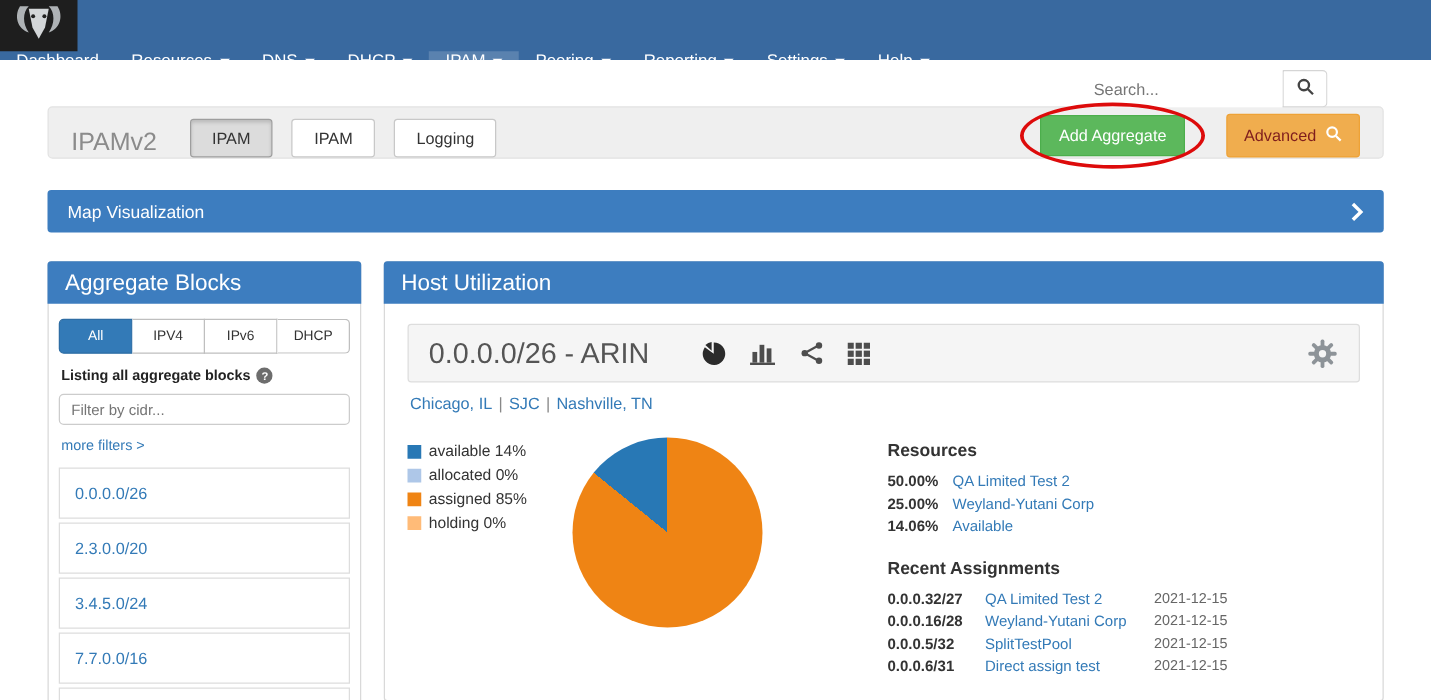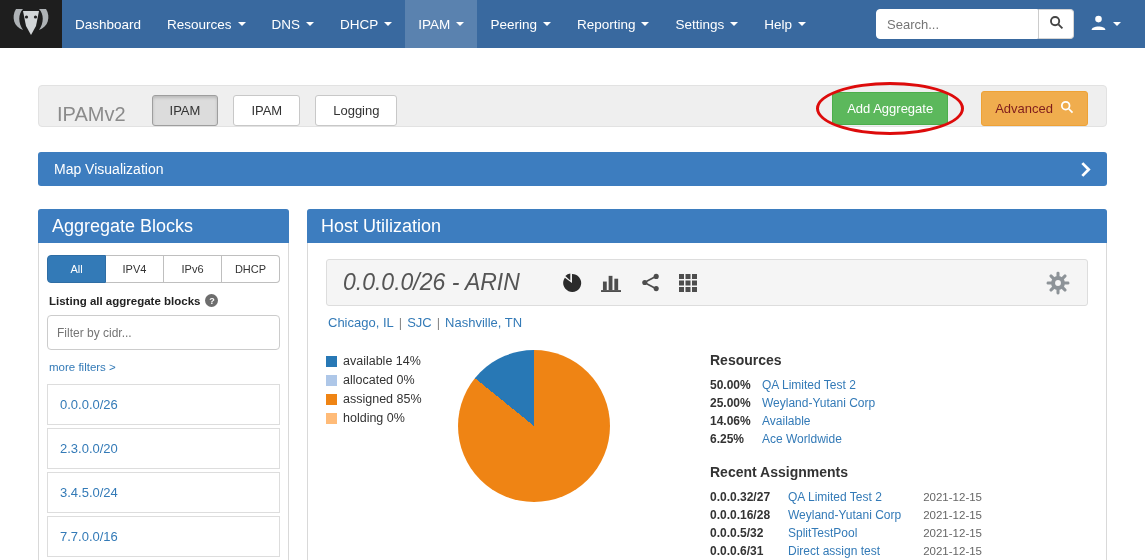--- a/index.html
+++ b/index.html
@@ -3,27 +3,27 @@
 <meta charset="utf-8">
 <style>
   * { margin:0; padding:0; box-sizing:border-box; }
   html,body { background:#fff; }
   .app {
     width:1145px; height:560px; position:relative; overflow:hidden;
     background:#fff; font-family:"Liberation Sans", sans-serif; color:#333;
   }
 
   
-  .topnav { height:48px; background:#39699f; display:flex; align-items:stretch; }
+  .topnav { height:48px; background:#39699f; display:flex; align-items:stretch;flex-direction:column; }
   .brand { width:62px; background:#1e1e1e; display:flex; align-items:center; justify-content:center; flex:none; cursor:pointer; }
   .nav-items { display:flex; align-items:stretch; list-style:none; }
   .nav-item { display:flex; align-items:center; gap:6px; padding:0 13px; color:#fff; font-size:13.5px; cursor:pointer; white-space:nowrap; }
   .nav-item.active { background:rgba(255,255,255,.17); }
   .caret { width:0; height:0; border-left:4px solid transparent; border-right:4px solid transparent; border-top:4px solid #fff; display:inline-block; }
-  .nav-right { margin-left:auto; display:flex; align-items:center; padding-right:8px; }
+  .nav-right { margin-left:auto; display:flex; align-items:center; padding-right:20px; }
   .search-group { display:flex; align-items:center; }
   .search-input { height:30px; width:162px; border:1px solid #fff; border-radius:4px 0 0 4px; padding:0 10px; font-size:13px; color:#555; outline:none; font-family:"Liberation Sans", sans-serif; }
   .search-btn { height:30px; width:36px; background:#fff; border:1px solid #d5d5d5; border-left:1px solid #ccc; border-radius:0 4px 4px 0; display:flex; align-items:center; justify-content:center; cursor:pointer; }
   .user-menu { display:flex; align-items:center; gap:6px; padding:0 16px; cursor:pointer; }
 
   
   .page { padding:0 38px; }
 
   
   .toolbar { margin-top:37px; background:#efefef; border:1px solid #e2e2e2; border-radius:4px; height:42px; display:flex; align-items:flex-end; padding:0 18px; }
@@ -49,31 +49,31 @@
   .sidebar { width:251px; flex:none; }
   .sidebar-body { padding:12px 8px 0 8px; }
   .seg-group { display:flex; width:100%; }
   .seg { flex:1; border:1px solid #bfbfbf; background:#fff; color:#333; font-size:11px; padding:7px 0; text-align:center; cursor:pointer; font-family:"Liberation Sans", sans-serif; }
   .seg + .seg { border-left:0; }
   .seg:first-child { border-radius:4px 0 0 4px; }
   .seg:last-child { border-radius:0 4px 4px 0; }
   .seg.active { background:#337ab7; border-color:#2e6da4; color:#fff; }
   .listing-label { font-size:11.5px; font-weight:bold; color:#222; margin:11px 2px 8px 2px; display:flex; align-items:center; gap:5px; }
   .help-badge { width:13px; height:13px; border-radius:50%; background:#6d6d6d; color:#fff; font-size:9px; font-weight:bold; display:inline-flex; align-items:center; justify-content:center; }
-  .filter-input { width:100%; height:35px; border:1px solid #ccc; border-radius:4px; padding:0 9px; font-size:12px; color:#555; outline:none; font-family:"Liberation Sans", sans-serif; }
+  .filter-input { width:100%; height:25px; border:1px solid #ccc; border-radius:4px; padding:0 9px; font-size:12px; color:#555; outline:none; font-family:"Liberation Sans", sans-serif; }
   .more-filters { display:inline-block; color:#337ab7; font-size:11.5px; margin:11px 2px 8px 2px; text-decoration:none; cursor:pointer; }
   .block-list { margin-top:2px; }
   .block-item { border:1px solid #ddd; background:#fff; color:#337ab7; font-size:13px; padding:12px 12px; cursor:pointer; margin-top:3px; }
   .block-item.partial { height:30px; }
 
   
   .main { flex:1; }
   .main-body { padding:16px 18px; }
   .well { background:#f5f5f5; border:1px solid #ddd; border-radius:3px; padding:9px 16px; display:flex; align-items:center; }
-  .block-title { font-size:23px; color:#555; margin-right:42px; white-space:nowrap;font-style:italic; }
+  .block-title { font-size:23px; color:#555; margin-right:42px; white-space:nowrap; }
   .title-icons { display:flex; align-items:center; gap:19px; }
   .icon-btn { display:flex; align-items:center; cursor:pointer; }
   .gear-wrap { margin-left:auto; cursor:pointer; display:flex; align-items:center; }
   .locations { margin:9px 2px 0 2px; font-size:13px; }
   .loc-link { color:#337ab7; cursor:pointer; }
   .loc-sep { color:#888; margin:0 5px; }
   .chart-row { display:flex; margin-top:16px; }
   .legend { width:102px; padding-top:8px; flex:none; }
   .legend-item { display:flex; align-items:center; gap:6px; font-size:12.5px; color:#333; margin-bottom:5px; white-space:nowrap; }
   .swatch { width:11px; height:11px; flex:none; }
@@ -324,24 +324,20 @@
                   <span class="stat-name">QA Limited Test 2</span>
                 </div>
               <div class="stat-row">
                   <span class="stat-pct">25.00%</span>
                   <span class="stat-name">Weyland-Yutani Corp</span>
                 </div>
               <div class="stat-row">
                   <span class="stat-pct">14.06%</span>
                   <span class="stat-name">Available</span>
                 </div>
-              <div class="stat-row">
-                  <span class="stat-pct">6.25%</span>
-                  <span class="stat-name">Ace Worldwide</span>
-                </div>
 
               <h4 class="second">Recent Assignments</h4>
               <div class="stat-row">
                   <span class="asg-cidr">0.0.0.32/27</span>
                   <span class="asg-name">QA Limited Test 2</span>
                   <span class="asg-date">2021-12-15</span>
                 </div>
               <div class="stat-row">
                   <span class="asg-cidr">0.0.0.16/28</span>
                   <span class="asg-name">Weyland-Yutani Corp</span>

